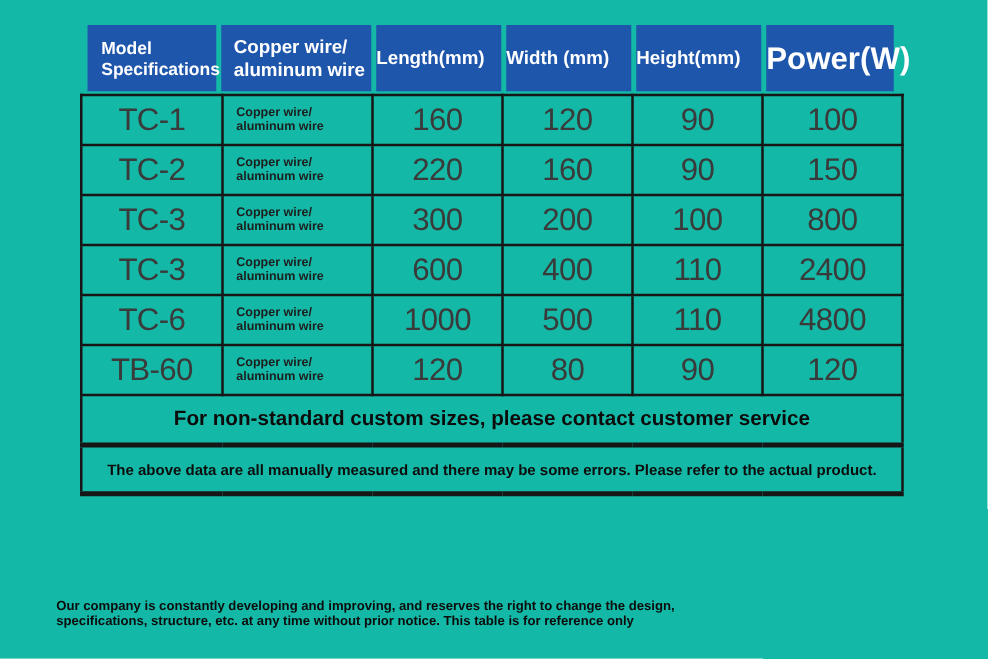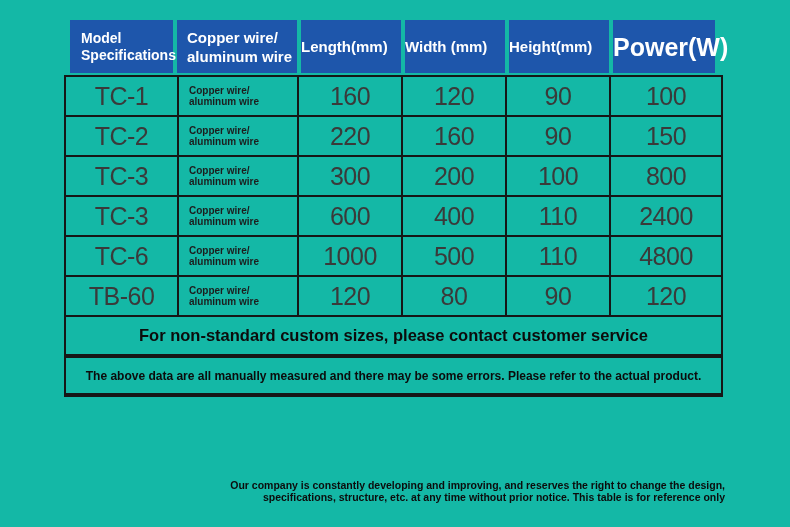--- a/index.html
+++ b/index.html
@@ -103,21 +103,20 @@
   
   .company-note {
     position: absolute;
     left: 45px;
     top: 480px;
     width: 680px;
     font-size: 10.5px;
     font-weight: bold;
     line-height: 11.5px;
     color: #0c0c0c;
-    text-align: right;
   }
 </style>
 </head>
 <body>
 
 <div class="page">
 
   <div class="header-band">
     <div class="hcell left-align">
       <span>Model</span>

